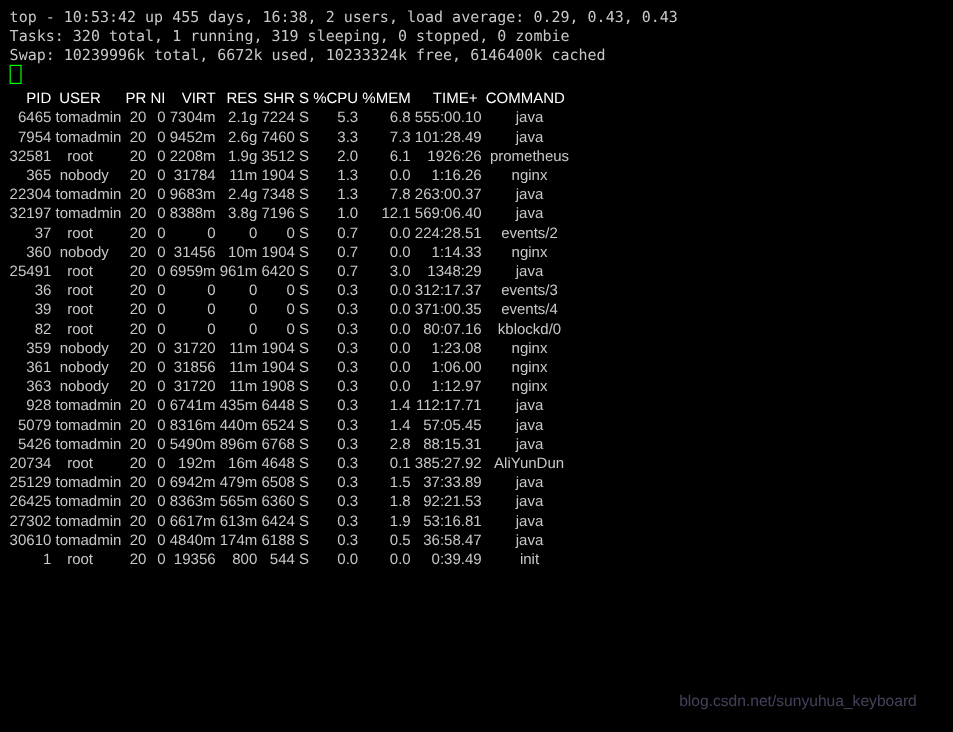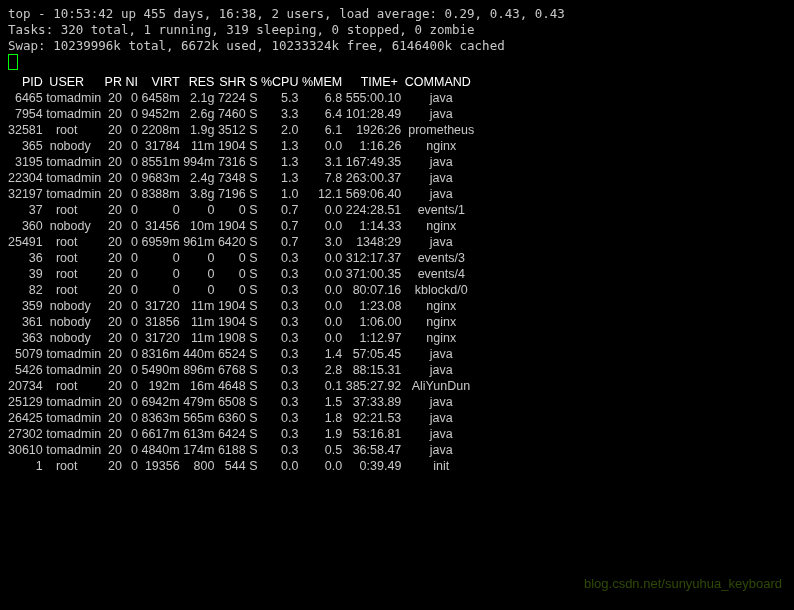--- a/index.html
+++ b/index.html
@@ -4,21 +4,21 @@
 <style>
   html,body{margin:0;padding:0;background:#000;color:#c8c8c8;font-family:Menlo,Consolas,"DejaVu Sans Mono","Courier New",monospace;font-size:12.5px;line-height:16px;width:794px;height:610px;overflow:hidden}
   .term{padding:6px 8px}
   .cursor{display:inline-block;width:8px;height:14px;border:1px solid #0f0}
   table{border-collapse:collapse;font-family:Liberation Sans, sans-serif;font-size:inherit}
   th,td{padding:0 0;white-space:pre}
   th{font-weight:normal;color:#fff;text-align:right}
   th:first-child{padding-left:0}
   td{text-align:right;color:#c8c8c8}
   .l{text-align:center}
-  .wm{position:absolute;bottom:18px;right:12px;color:#84cc16;opacity:0.35;font-size:13px;font-family:sans-serif}
+  .wm{position:absolute;bottom:18px;right:30px;color:#c4b5fd;opacity:0.35;font-size:13px;font-family:sans-serif}
 </style>
 </head>
 <body>
 
 <div class="term">
   <div>top - 10:53:42 up 455 days, 16:38,  2 users,  load average: 0.29, 0.43, 0.43</div>
   <div>Tasks: 320 total,   1 running, 319 sleeping,   0 stopped,   0 zombie</div>
   <div>Swap: 10239996k total,     6672k used, 10233324k free,  6146400k cached</div>
   <div><span class="cursor"></span></div>
 
@@ -38,40 +38,40 @@
           <th>    TIME+ </th>
           <th class="l"> COMMAND  </th>
         </tr>
       </thead>
     <tbody id="rows">
         <tr>
           <td> 6465</td>
           <td class="l"> tomadmin</td>
           <td> 20</td>
           <td>  0</td>
-          <td> 6458m</td>
+          <td> 7304m</td>
           <td> 2.1g</td>
           <td> 7224</td>
           <td> S</td>
           <td>  5.3</td>
           <td>  6.8</td>
           <td> 555:00.10</td>
           <td class="l"> java</td>
         </tr>
         <tr>
           <td> 7954</td>
           <td class="l"> tomadmin</td>
           <td> 20</td>
           <td>  0</td>
           <td> 9452m</td>
           <td> 2.6g</td>
           <td> 7460</td>
           <td> S</td>
           <td>  3.3</td>
-          <td>  6.4</td>
+          <td>  7.3</td>
           <td> 101:28.49</td>
           <td class="l"> java</td>
         </tr>
         <tr>
           <td>32581</td>
           <td class="l"> root    </td>
           <td> 20</td>
           <td>  0</td>
           <td> 2208m</td>
           <td> 1.9g</td>
@@ -90,34 +90,20 @@
           <td> 31784</td>
           <td>  11m</td>
           <td> 1904</td>
           <td> S</td>
           <td>  1.3</td>
           <td>  0.0</td>
           <td>   1:16.26</td>
           <td class="l"> nginx</td>
         </tr>
         <tr>
-          <td> 3195</td>
-          <td class="l"> tomadmin</td>
-          <td> 20</td>
-          <td>  0</td>
-          <td> 8551m</td>
-          <td> 994m</td>
-          <td> 7316</td>
-          <td> S</td>
-          <td>  1.3</td>
-          <td>  3.1</td>
-          <td> 167:49.35</td>
-          <td class="l"> java</td>
-        </tr>
-        <tr>
           <td>22304</td>
           <td class="l"> tomadmin</td>
           <td> 20</td>
           <td>  0</td>
           <td> 9683m</td>
           <td> 2.4g</td>
           <td> 7348</td>
           <td> S</td>
           <td>  1.3</td>
           <td>  7.8</td>
@@ -143,21 +129,21 @@
           <td class="l"> root    </td>
           <td> 20</td>
           <td>  0</td>
           <td>     0</td>
           <td>    0</td>
           <td>    0</td>
           <td> S</td>
           <td>  0.7</td>
           <td>  0.0</td>
           <td> 224:28.51</td>
-          <td class="l"> events/1</td>
+          <td class="l"> events/2</td>
         </tr>
         <tr>
           <td>  360</td>
           <td class="l"> nobody  </td>
           <td> 20</td>
           <td>  0</td>
           <td> 31456</td>
           <td>  10m</td>
           <td> 1904</td>
           <td> S</td>
@@ -256,20 +242,34 @@
           <td> 20</td>
           <td>  0</td>
           <td> 31720</td>
           <td>  11m</td>
           <td> 1908</td>
           <td> S</td>
           <td>  0.3</td>
           <td>  0.0</td>
           <td>   1:12.97</td>
           <td class="l"> nginx</td>
+        </tr>
+        <tr>
+          <td>  928</td>
+          <td class="l"> tomadmin</td>
+          <td> 20</td>
+          <td>  0</td>
+          <td> 6741m</td>
+          <td> 435m</td>
+          <td> 6448</td>
+          <td> S</td>
+          <td>  0.3</td>
+          <td>  1.4</td>
+          <td> 112:17.71</td>
+          <td class="l"> java</td>
         </tr>
         <tr>
           <td> 5079</td>
           <td class="l"> tomadmin</td>
           <td> 20</td>
           <td>  0</td>
           <td> 8316m</td>
           <td> 440m</td>
           <td> 6524</td>
           <td> S</td>

